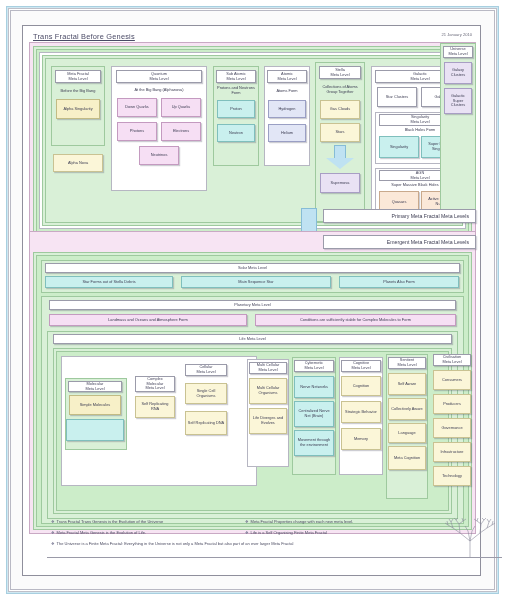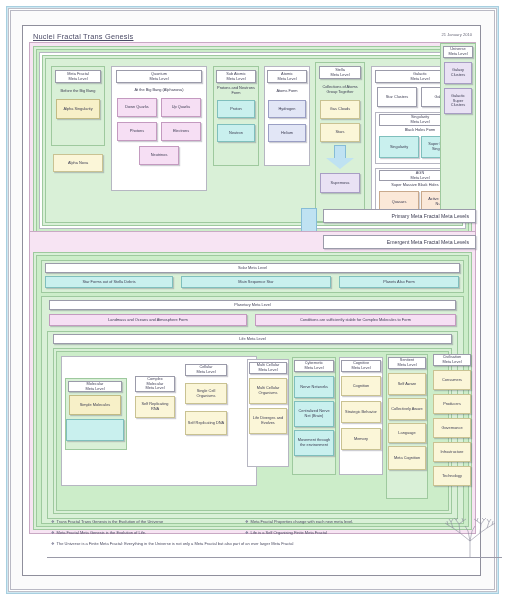--- a/index.html
+++ b/index.html
@@ -64,21 +64,21 @@
 </head>
 <body>
 
 <div id="page">
   <div class="frame-blue"></div>
   <div class="frame-white"></div>
   <div class="frame-grey"></div>
 
   <div class="sheet">
 
-    <div class="title">Nuclei Fractal Trans Genesis</div>
+    <div class="title">Trans Fractal Before Genesis</div>
     <div class="date">21 January 2010</div>
 
     <div class="shell" style="left:6px;top:16px;width:447px;height:197px;"></div>
     <div class="shell g" style="left:10px;top:20px;width:439px;height:189px;"></div>
     <div class="shell g2" style="left:13px;top:23px;width:433px;height:183px;"></div>
     <div class="shell w" style="left:16px;top:26px;width:427px;height:177px;"></div>
     <div class="shell g" style="left:19px;top:29px;width:421px;height:171px;"></div>
     <div class="shell g" style="left:22px;top:32px;width:415px;height:165px;"></div>
 
     <div class="shell g" style="left:28px;top:40px;width:54px;height:80px;"></div>

